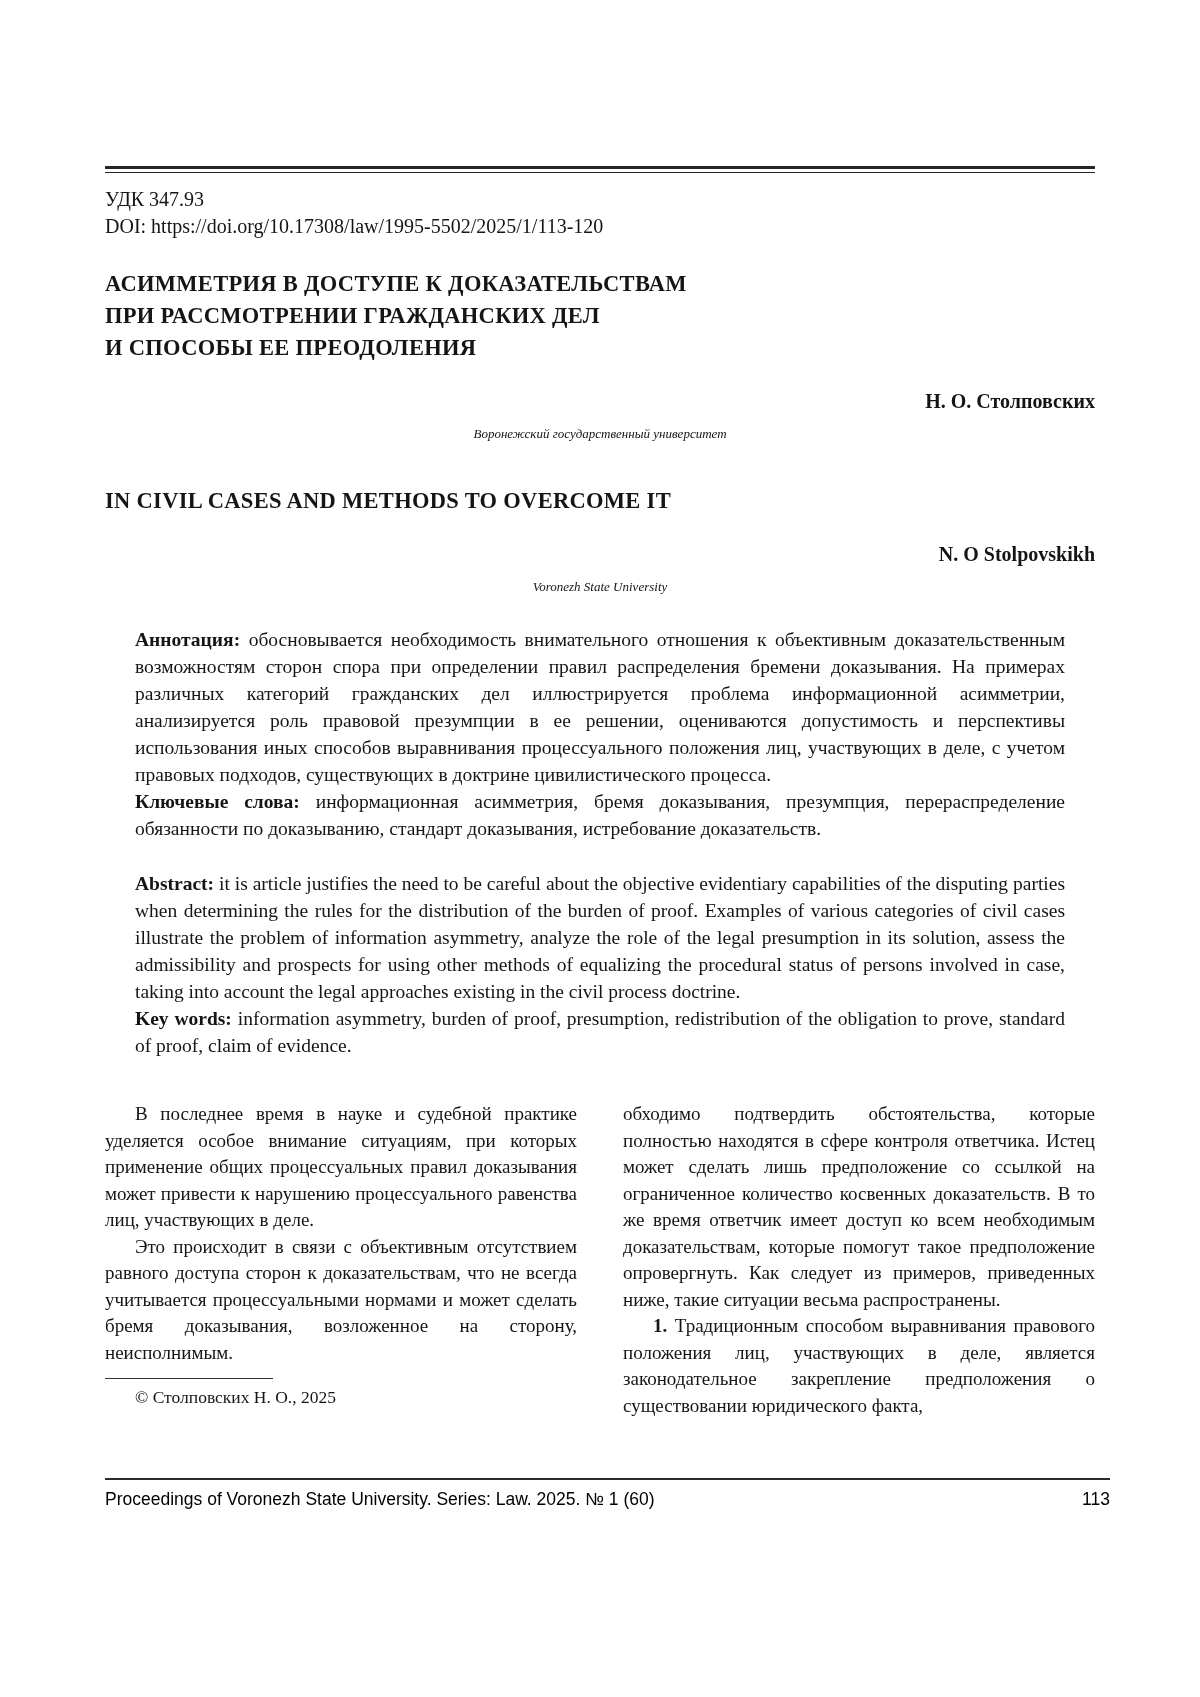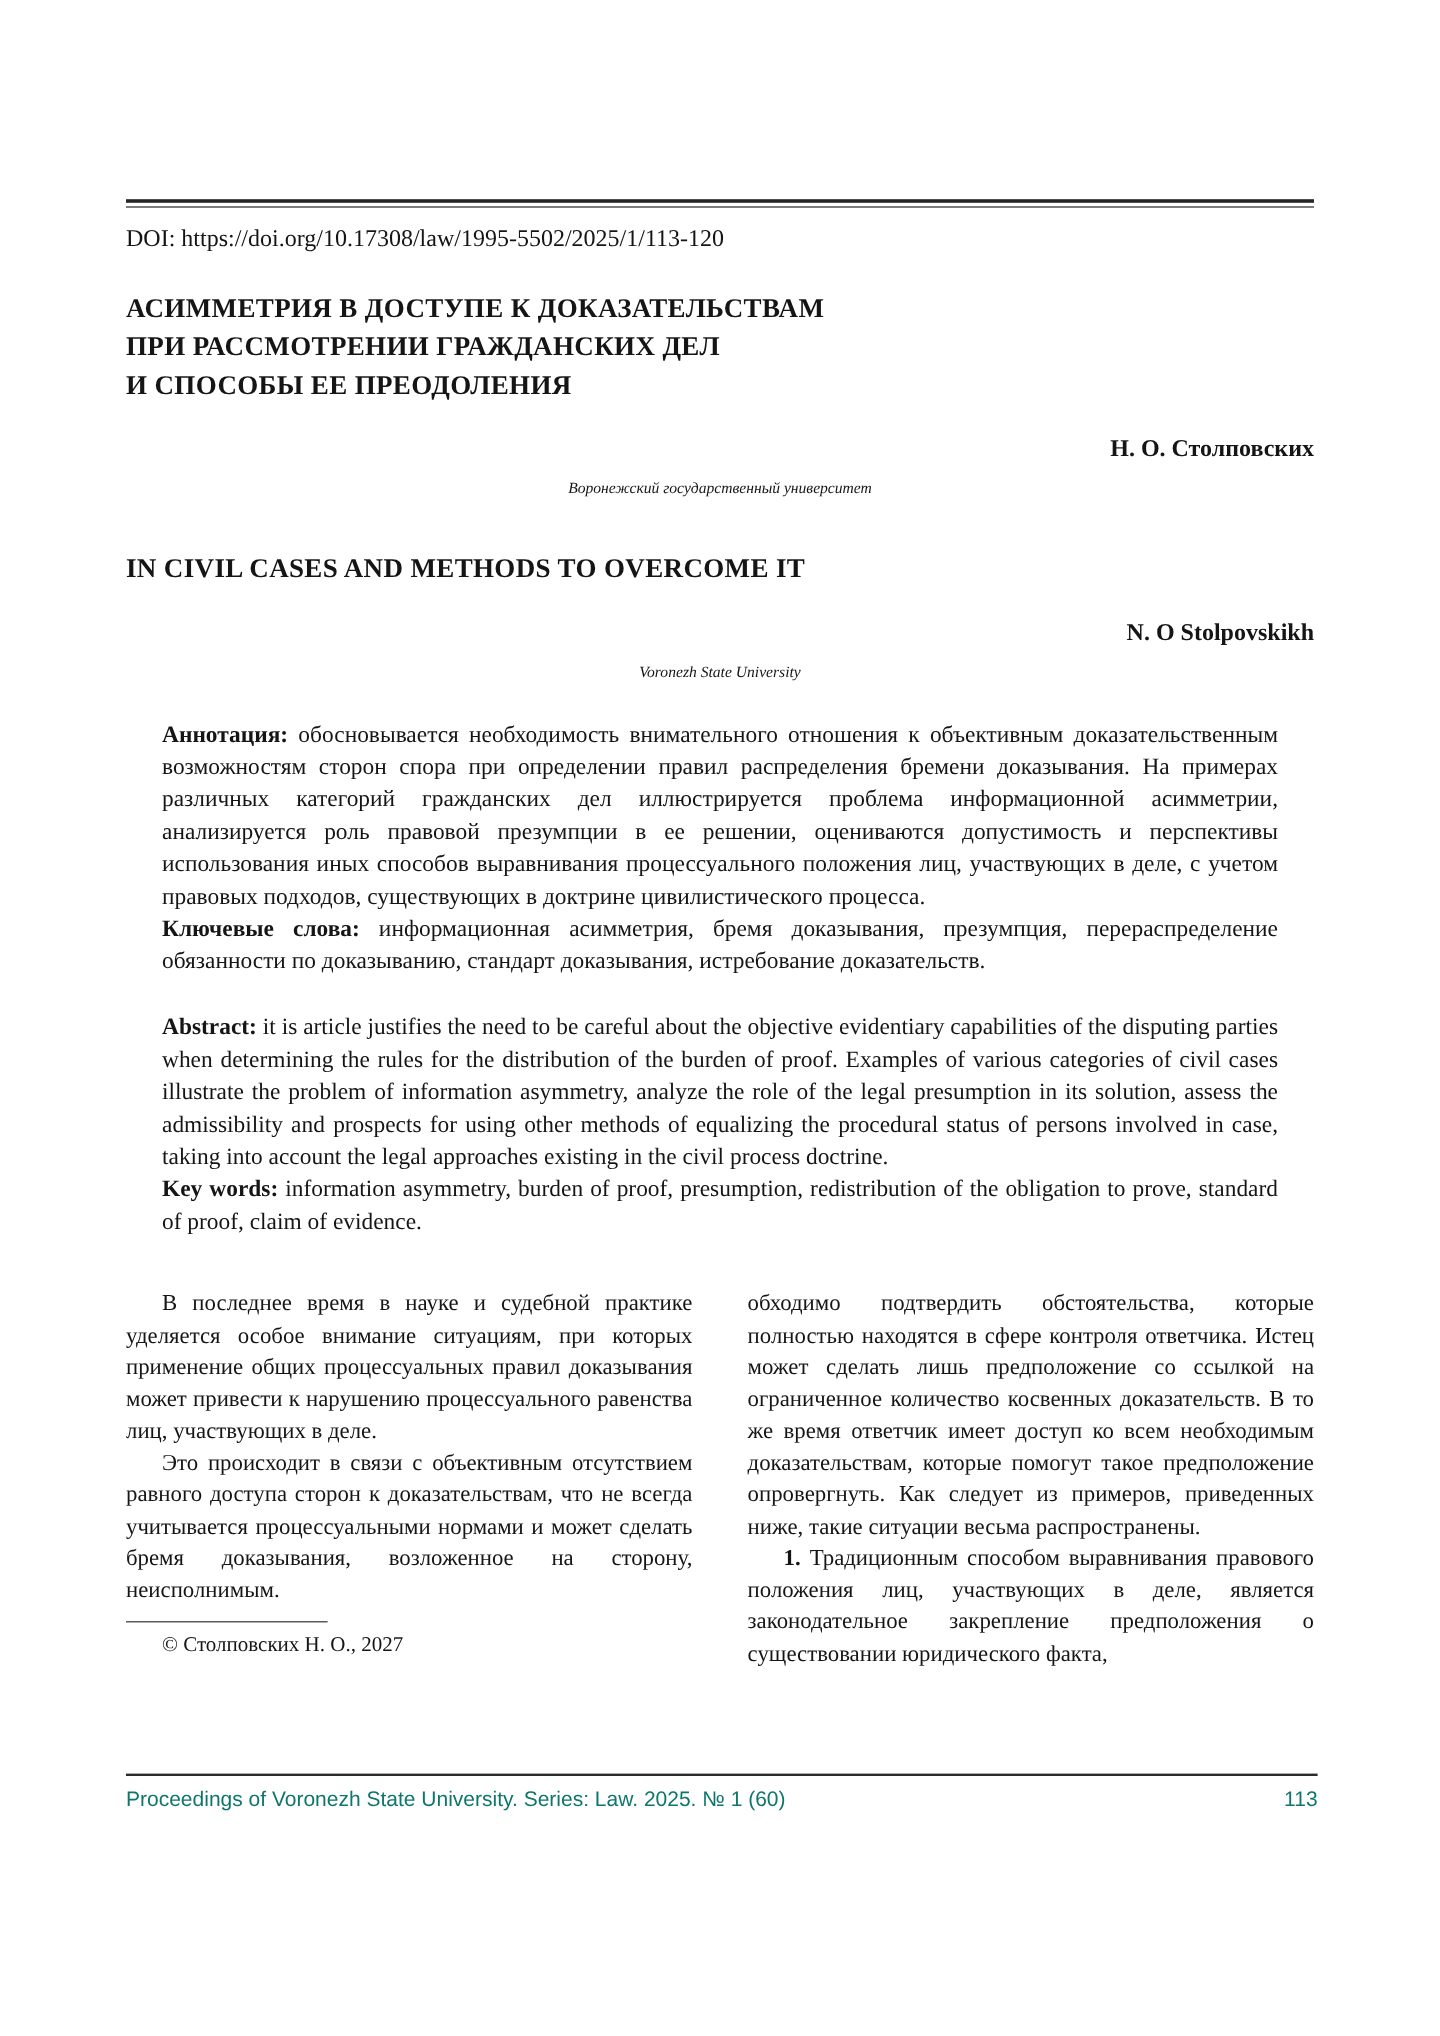--- a/index.html
+++ b/index.html
@@ -49,36 +49,37 @@
     text-align:justify;
   }
   .col { flex:1 1 0; min-width:0; }
   .col p { text-indent:30px; hyphens:auto; }
   .col p.noindent { text-indent:0; }
   .footnote-block { margin-top:12px; }
   .footnote-rule { width:168px; border-top:1.5px solid #333; margin-bottom:7px; }
   .footnote-text { font-size:17.5px; line-height:22px; text-indent:30px; }
   .page-footer {
     position:absolute;
-    left:105px; right:102px; top:1478px;
+    left:105px; right:90px; top:1478px;
     font-family:"Liberation Sans","DejaVu Sans",sans-serif;
     font-size:17.5px;
-    color:#0f766e;
+    color:#000000;
   }
   .footer-rule { border-top:2px solid #2b2b2b; margin-bottom:9px; }
   .footer-row { display:flex; justify-content:space-between; align-items:baseline; }
 </style>
 </head>
 <body>
 
 <div class="page">
 
   <div class="top-rule"></div>
 
   <div class="meta-block">
+    <div>УДК 347.93</div>
     <div>DOI: https://doi.org/10.17308/law/1995-5502/2025/1/113-120</div>
   </div>
 
   <h1 class="title-ru">
     <div>АСИММЕТРИЯ В ДОСТУПЕ К ДОКАЗАТЕЛЬСТВАМ</div>
     <div>ПРИ РАССМОТРЕНИИ ГРАЖДАНСКИХ ДЕЛ</div>
     <div>И СПОСОБЫ ЕЕ ПРЕОДОЛЕНИЯ</div>
   </h1>
 
   <div class="author-line">Н. О. Столповских</div>
@@ -100,21 +101,21 @@
     <p class="abs-par"><b>Abstract:</b><span> it is article justifies the need to be careful about the objective evidentiary capabilities of the disputing parties when determining the rules for the distribution of the burden of proof. Examples of various categories of civil cases illustrate the problem of information asymmetry, analyze the role of the legal presumption in its solution, assess the admissibility and prospects for using other methods of equalizing the procedural status of persons involved in case, taking into account the legal approaches existing in the civil process doctrine.</span></p>
     <p class="abs-par"><b>Key words:</b><span> information asymmetry, burden of proof, presumption, redistribution of the obligation to prove, standard of proof, claim of evidence.</span></p>
   </div>
 
   <div class="body-cols">
     <div class="col">
       <p>В последнее время в науке и судебной практике уделяется особое внимание ситуациям, при которых применение общих процессуальных правил доказывания может привести к нарушению процессуального равенства лиц, участвующих в деле.</p>
       <p>Это происходит в связи с объективным отсутствием равного доступа сторон к доказательствам, что не всегда учитывается процессуальными нормами и может сделать бремя доказывания, возложенное на сторону, неисполнимым.</p>
       <div class="footnote-block">
         <div class="footnote-rule"></div>
-        <div class="footnote-text">© Столповских Н. О., 2027</div>
+        <div class="footnote-text">© Столповских Н. О., 2025</div>
       </div>
     </div>
     <div class="col">
       <p class="noindent">обходимо подтвердить обстоятельства, которые полностью находятся в сфере контроля ответчика. Истец может сделать лишь предположение со ссылкой на ограниченное количество косвенных доказательств. В то же время ответчик имеет доступ ко всем необходимым доказательствам, которые помогут такое предположение опровергнуть. Как следует из примеров, приведенных ниже, такие ситуации весьма распространены.</p>
       <p><b>1.</b><span> Традиционным способом выравнивания правового положения лиц, участвующих в деле, является законодательное закрепление предположения о существовании юридического факта,</span></p>
     </div>
   </div>
 
   <div class="page-footer">
     <div class="footer-rule"></div>

